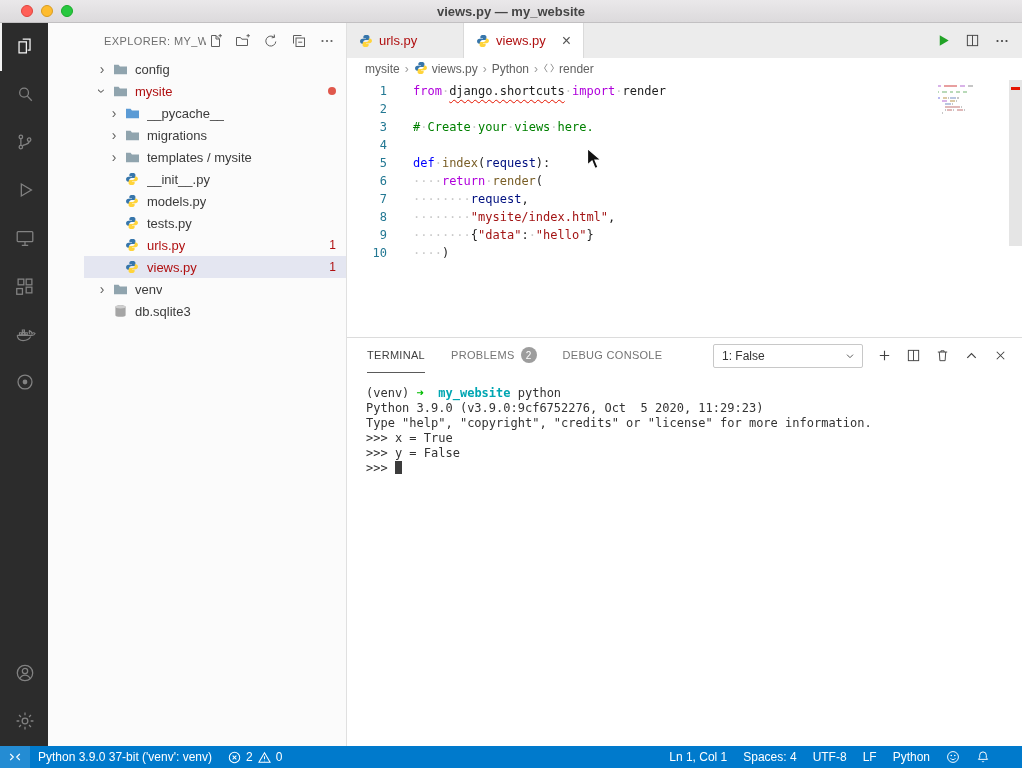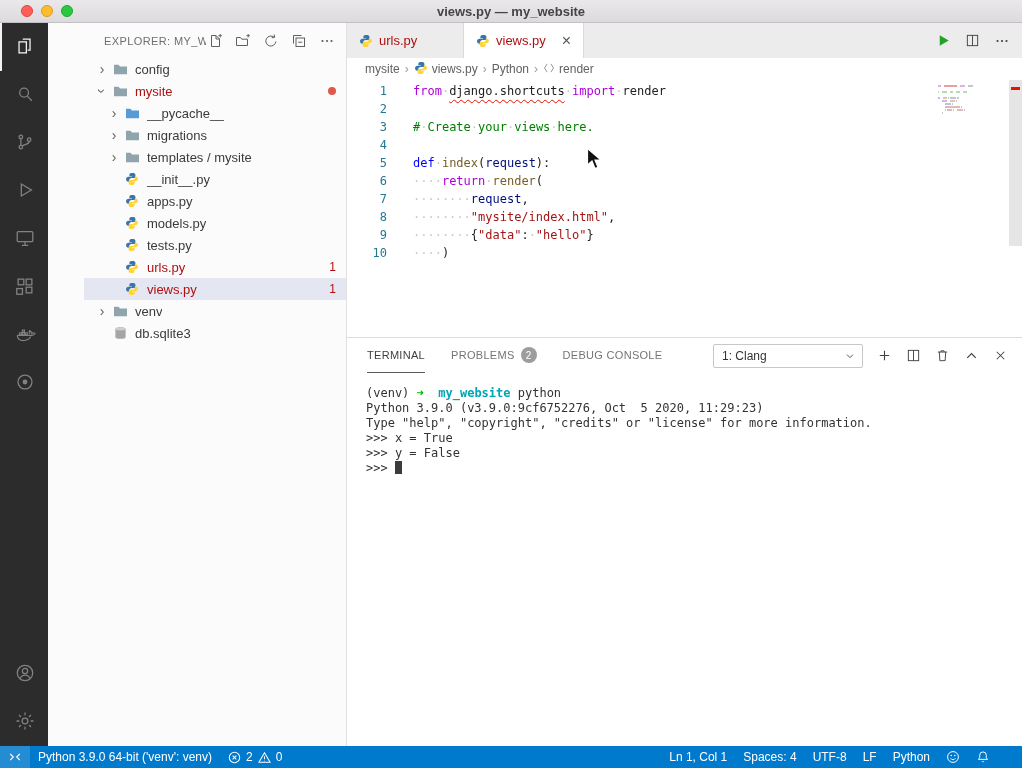--- a/index.html
+++ b/index.html
@@ -283,30 +283,20 @@
           <span class="t-label">__init__.py</span>
         </div>
         <div class="tree-row" style="padding-left: 22px;">
           <span class="chev"></span>
           <span class="t-icon">
             <svg width="14" height="14" viewBox="0 0 16 16">
               <path fill="#3776ab" d="M7.9 1.2c-1.6 0-2.9.7-2.9 2v1.6h3v.6H3.9c-1.5 0-2.7 1-2.7 2.8 0 1.7 1 2.8 2.5 2.8h1.1V9.3c0-1.4 1.2-2.5 2.6-2.5h3c.7 0 1.5-.7 1.5-1.5V3.2c0-1.3-1.3-2-3-2z"></path>
               <path fill="#ffd43b" d="M8.1 14.8c1.6 0 2.9-.7 2.9-2v-1.6H8v-.6h4.1c1.5 0 2.7-1 2.7-2.8 0-1.7-1-2.8-2.5-2.8h-1.1v1.7c0 1.4-1.2 2.5-2.6 2.5h-3c-.7 0-1.5.7-1.5 1.5v2.1c0 1.3 1.3 2 3 2z"></path>
             </svg>
           </span>
-          <span class="t-label">apps.py</span>
-        </div>
-        <div class="tree-row" style="padding-left: 22px;">
-          <span class="chev"></span>
-          <span class="t-icon">
-            <svg width="14" height="14" viewBox="0 0 16 16">
-              <path fill="#3776ab" d="M7.9 1.2c-1.6 0-2.9.7-2.9 2v1.6h3v.6H3.9c-1.5 0-2.7 1-2.7 2.8 0 1.7 1 2.8 2.5 2.8h1.1V9.3c0-1.4 1.2-2.5 2.6-2.5h3c.7 0 1.5-.7 1.5-1.5V3.2c0-1.3-1.3-2-3-2z"></path>
-              <path fill="#ffd43b" d="M8.1 14.8c1.6 0 2.9-.7 2.9-2v-1.6H8v-.6h4.1c1.5 0 2.7-1 2.7-2.8 0-1.7-1-2.8-2.5-2.8h-1.1v1.7c0 1.4-1.2 2.5-2.6 2.5h-3c-.7 0-1.5.7-1.5 1.5v2.1c0 1.3 1.3 2 3 2z"></path>
-            </svg>
-          </span>
           <span class="t-label">models.py</span>
         </div>
         <div class="tree-row" style="padding-left: 22px;">
           <span class="chev"></span>
           <span class="t-icon">
             <svg width="14" height="14" viewBox="0 0 16 16">
               <path fill="#3776ab" d="M7.9 1.2c-1.6 0-2.9.7-2.9 2v1.6h3v.6H3.9c-1.5 0-2.7 1-2.7 2.8 0 1.7 1 2.8 2.5 2.8h1.1V9.3c0-1.4 1.2-2.5 2.6-2.5h3c.7 0 1.5-.7 1.5-1.5V3.2c0-1.3-1.3-2-3-2z"></path>
               <path fill="#ffd43b" d="M8.1 14.8c1.6 0 2.9-.7 2.9-2v-1.6H8v-.6h4.1c1.5 0 2.7-1 2.7-2.8 0-1.7-1-2.8-2.5-2.8h-1.1v1.7c0 1.4-1.2 2.5-2.6 2.5h-3c-.7 0-1.5.7-1.5 1.5v2.1c0 1.3 1.3 2 3 2z"></path>
             </svg>
           </span>
@@ -542,21 +532,21 @@
             <div class="ptab">
               <span class="ptab-label">PROBLEMS</span>
               <span class="pbadge">2</span>
             </div>
             <div class="ptab">
               <span class="ptab-label">DEBUG CONSOLE</span>
             </div>
           </div>
         <div class="panel-right">
           <div class="term-select">
-            <span>1: Clang</span>
+            <span>1: False</span>
             <span class="sel-chev">
                 <svg width="12" height="12" viewBox="0 0 16 16" fill="none" stroke="#555" stroke-width="1.3">
                   <path d="M4 6.2l4 4 4-4"></path>
                 </svg>
               </span>
           </div>
           <div class="panel-right" style="gap:14px">
               <span class="p-act">
                 <svg width="15" height="15" viewBox="0 0 16 16" fill="none" stroke="#424242" stroke-width="1.2">
                   <path d="M8 3v10M3 8h10"></path>
@@ -601,21 +591,21 @@
 <div class="statusbar">
   <div class="sb-left">
     <div class="st-remote">
       <span class="st-ico">
           <svg width="14" height="14" viewBox="0 0 16 16" fill="none" stroke="#fff" stroke-width="1.4">
             <path d="M2.5 4.5L6 8l-3.5 3.5M13.5 4.5L10 8l3.5 3.5"></path>
           </svg>
         </span>
     </div>
     <div class="st-item">
-      <span>Python 3.9.0 64-bit ('venv': venv)</span>
+      <span>Python 3.9.0 37-bit ('venv': venv)</span>
     </div>
     <div class="st-item">
       <span class="st-ico">
           <svg width="13" height="13" viewBox="0 0 14 14" fill="none" stroke="#fff" stroke-width="1.1">
             <circle cx="7" cy="7" r="5.6"></circle>
             <path d="M5 5l4 4M9 5l-4 4"></path>
           </svg>
         </span>
       <span>2</span>
       <span class="st-ico">

